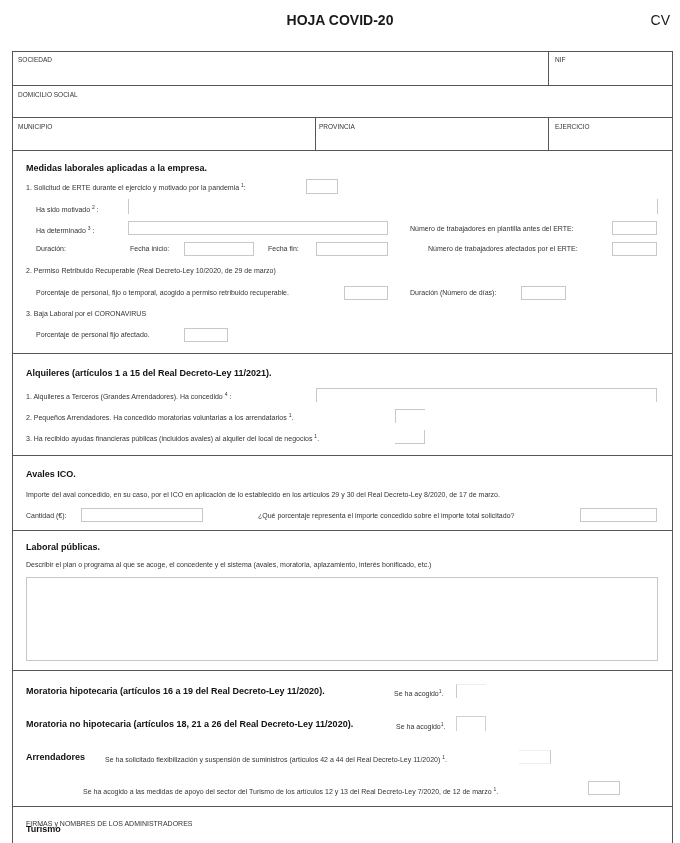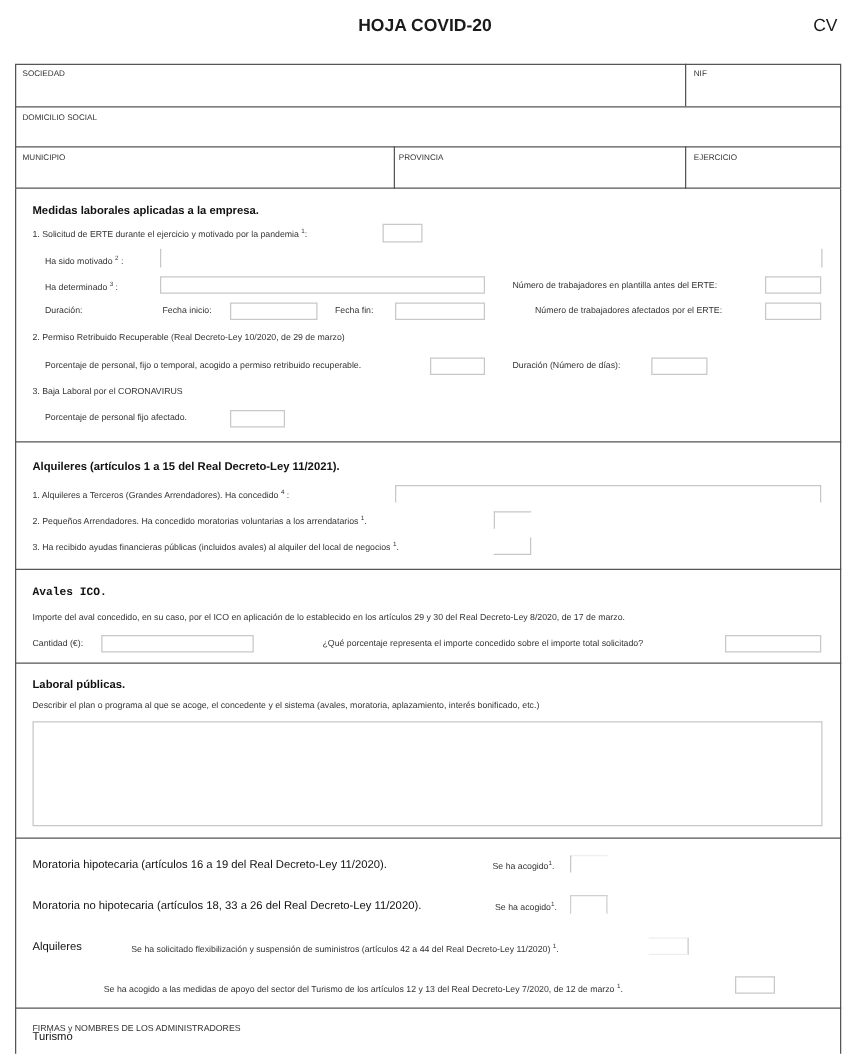--- a/index.html
+++ b/index.html
@@ -9,21 +9,21 @@
   .title { top: 12px; left: 0; width: 680px; text-align: center; font-size: 14px; font-weight: bold; }
   .code { top: 12px; right: 10px; font-size: 14px; font-weight: normal; }
   .frame { border: 1px solid #555; }
   .hline { height: 0; border-top: 1.5px solid #555; }
   .vline { width: 0; border-left: 1.5px solid #555; }
   .lbl { font-size: 6.5px; color: #333; text-transform: uppercase; }
   .sec-title { font-size: 9px; font-weight: bold; color: #111; }
   .txt { font-size: 7px; color: #333; white-space: nowrap; }
   .txt sup { font-size: 5px; }
   .box { border: 1px solid #c8c8c8; background: #fff; }
-  .bigtitle { font-size: 9px; font-weight: normal; color: #111; white-space: nowrap; }
+  .bigtitle { font-size: 9px; font-weight: bold; color: #111; white-space: nowrap; }
 </style>
 </head>
 <body>
 
 <div class="abs title">HOJA COVID-20</div>
 <div class="abs code">CV</div>
 
 <div class="abs frame" style="left:12px; top:51px; width:661px; height:100px;"></div>
 <div class="abs hline" style="left:12px; top:85px; width:661px;"></div>
 <div class="abs hline" style="left:12px; top:117px; width:661px;"></div>
@@ -107,48 +107,48 @@
 </div>
 <div class="abs" style="left:395px; top:409px; width:30px; height:14px; border-top:1px solid #c8c8c8; border-left:1px solid #c8c8c8;"></div>
 
 <div class="abs txt" style="left:26px; top:433px;">
   <span>3. Ha recibido ayudas financieras públicas (incluidos avales) al alquiler del local de negocios</span> <sup>1</sup>.
 </div>
 <div class="abs" style="left:395px; top:430px; width:30px; height:14px; border-bottom:1px solid #c8c8c8; border-right:1px solid #c8c8c8;"></div>
 
 <div class="abs hline" style="left:12px; top:455px; width:661px;"></div>
 
-<div class="abs sec-title" style="left:26px; top:469px;font-family:Liberation Mono, monospace;">Avales ICO.</div>
+<div class="abs sec-title" style="left:26px; top:469px;">Avales ICO.</div>
 <div class="abs txt" style="left:26px; top:491px;">Importe del aval concedido, en su caso, por el ICO en aplicación de lo establecido en los artículos 29 y 30 del Real Decreto-Ley 8/2020, de 17 de marzo.</div>
 <div class="abs txt" style="left:26px; top:512px;">Cantidad (€):</div>
 <div class="abs box" style="left:81px; top:508px; width:122px; height:14px;"></div>
 <div class="abs txt" style="left:258px; top:512px;">¿Qué porcentaje representa el importe concedido sobre el importe total solicitado?</div>
 <div class="abs box" style="left:580px; top:508px; width:77px; height:14px;"></div>
 
 <div class="abs hline" style="left:12px; top:530px; width:661px;"></div>
 
 <div class="abs sec-title" style="left:26px; top:542px;">Laboral públicas.</div>
 <div class="abs txt" style="left:26px; top:561px;">Describir el plan o programa al que se acoge, el concedente y el sistema (avales, moratoria, aplazamiento, interés bonificado, etc.)</div>
 <textarea class="abs box" style="left: 26px; top: 577px; width: 632px; height: 84px; resize: none; outline: none;"></textarea>
 
 <div class="abs hline" style="left:12px; top:670px; width:661px;"></div>
 
 <div class="abs bigtitle" style="left:26px; top:686px;">Moratoria hipotecaria (artículos 16 a 19 del Real Decreto-Ley 11/2020).</div>
 <div class="abs txt" style="left:394px; top:688px;">
   <span>Se ha acogido</span><sup>1</sup>.
 </div>
 <div class="abs" style="left:456px; top:684px; width:30px; height:14px; border-left:1px solid #c8c8c8; border-top:1px solid #eee;"></div>
 
-<div class="abs bigtitle" style="left:26px; top:719px;">Moratoria no hipotecaria  (artículos 18, 33 a 26 del Real Decreto-Ley 11/2020).</div>
+<div class="abs bigtitle" style="left:26px; top:719px;">Moratoria no hipotecaria  (artículos 18, 21 a 26 del Real Decreto-Ley 11/2020).</div>
 <div class="abs txt" style="left:396px; top:721px;">
   <span>Se ha acogido</span><sup>1</sup>.
 </div>
 <div class="abs" style="left:456px; top:716px; width:30px; height:15px; border:1px solid #d0d0d0; border-bottom:none;"></div>
 
-<div class="abs bigtitle" style="left:26px; top:752px;">Alquileres</div>
+<div class="abs bigtitle" style="left:26px; top:752px;">Arrendadores</div>
 <div class="abs txt" style="left:105px; top:754px;">
   <span>Se ha solicitado flexibilización y suspensión de suministros (artículos 42 a 44 del Real Decreto-Ley 11/2020)</span> <sup>1</sup>.
 </div>
 <div class="abs" style="left:519px; top:750px; width:32px; height:14px; border-right:1px solid #c8c8c8; border-top:1px solid #eee; border-bottom:1px solid #eee;"></div>
 
 <div class="abs bigtitle" style="left:26px; top:824px;">Turismo</div>
 <div class="abs txt" style="left:83px; top:786px;">
   <span>Se ha acogido a las medidas de apoyo del sector del Turismo de los artículos 12 y 13 del Real Decreto-Ley 7/2020, de 12 de marzo</span> <sup>1</sup>.
 </div>
 <div class="abs box" style="left:588px; top:781px; width:32px; height:14px;"></div>

